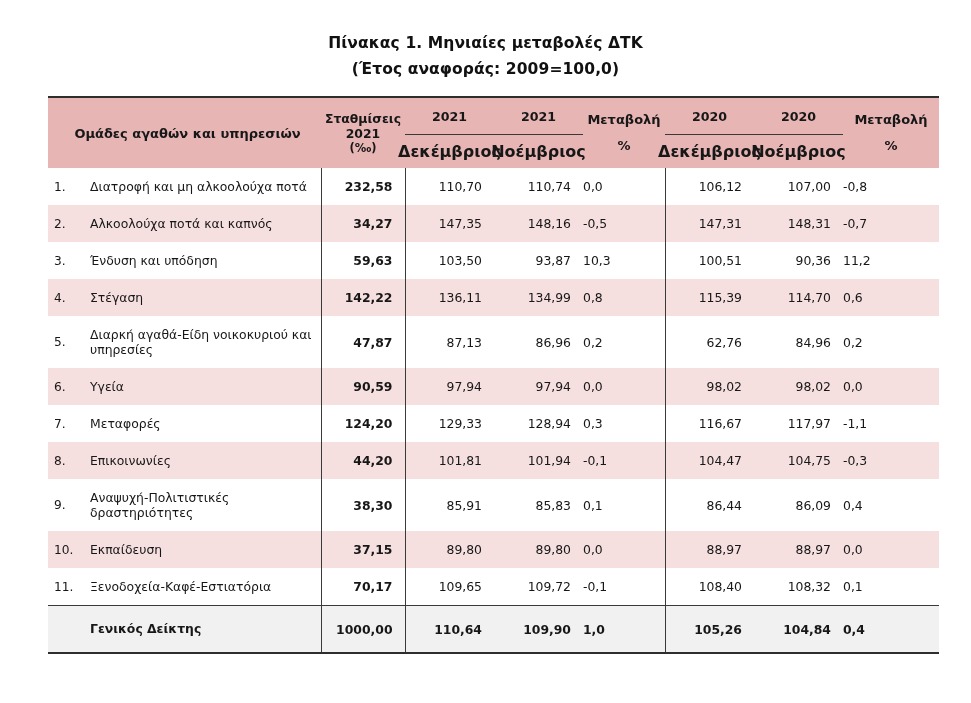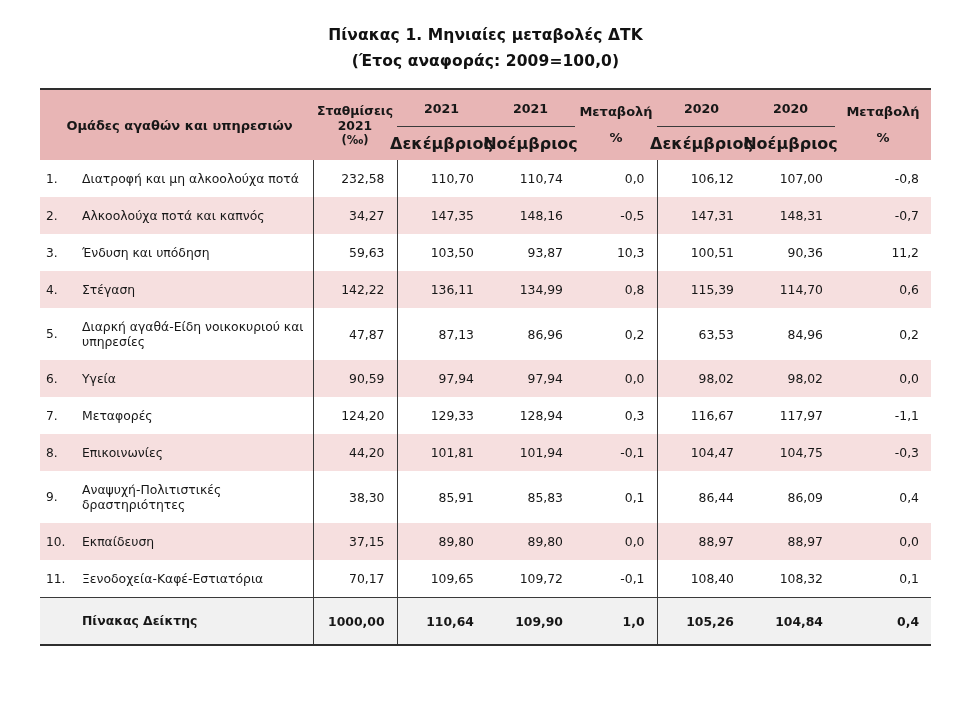--- a/index.html
+++ b/index.html
@@ -13,21 +13,21 @@
     font-family: "DejaVu Sans", "Liberation Sans", sans-serif;
     color: #1a1a1a;
     overflow: hidden;
   }
 
   .page {
     width: 971px;
     height: 553px;
     position: relative;
     box-sizing: border-box;
-    padding: 0;
+    padding: 8px;
     border-radius: 11px;
   }
 
   
   .title-block {
     text-align: center;
     padding-top: 22px;
   }
   .title-line {
     font-size: 15.5px;
@@ -145,24 +145,24 @@
     padding-left: 8px !important;
     padding-right: 6px !important;
     line-height: 15.5px;
     border-right: 1.6px solid #3a3a3a;
   }
   td.c-val {
     text-align: right;
     padding-right: 12px !important;
   }
   td.c-pct {
-    text-align: right;
+    text-align: left;
     padding-right: 12px !important;
   }
-  td.v-weight { border-right: 1.6px solid #3a3a3a; }
+  td.v-weight { border-right: 1.6px solid #3a3a3a; font-weight: bold; }
   td.v-ch21   { border-right: 1.6px solid #3a3a3a; }
 
   tr.row-tall td { height: 52px; }
 
   
   tbody tr.row-total td {
     background: #f1f1f1;
     font-weight: bold;
     height: 46px;
     border-top: 1.9px solid #3a3a3a;
@@ -296,21 +296,21 @@
             <td class="c-val">114,70</td>
             <td class="c-pct">0,6</td>
           </tr>
           <tr class="row-odd row-tall">
             <td class="c-idx">5.</td>
             <td class="c-label">Διαρκή αγαθά-Είδη νοικοκυριού και υπηρεσίες</td>
             <td class="c-val v-weight">47,87</td>
             <td class="c-val">87,13</td>
             <td class="c-val">86,96</td>
             <td class="c-pct v-ch21">0,2</td>
-            <td class="c-val">63,53</td>
+            <td class="c-val">62,76</td>
             <td class="c-val">84,96</td>
             <td class="c-pct">0,2</td>
           </tr>
           <tr class="row-even">
             <td class="c-idx">6.</td>
             <td class="c-label">Υγεία</td>
             <td class="c-val v-weight">90,59</td>
             <td class="c-val">97,94</td>
             <td class="c-val">97,94</td>
             <td class="c-pct v-ch21">0,0</td>
@@ -368,21 +368,21 @@
             <td class="c-val v-weight">70,17</td>
             <td class="c-val">109,65</td>
             <td class="c-val">109,72</td>
             <td class="c-pct v-ch21">-0,1</td>
             <td class="c-val">108,40</td>
             <td class="c-val">108,32</td>
             <td class="c-pct">0,1</td>
           </tr>
           <tr class="row-total">
             <td class="c-idx"></td>
-            <td class="c-label">Πίνακας Δείκτης</td>
+            <td class="c-label">Γενικός Δείκτης</td>
             <td class="c-val v-weight">1000,00</td>
             <td class="c-val">110,64</td>
             <td class="c-val">109,90</td>
             <td class="c-pct v-ch21">1,0</td>
             <td class="c-val">105,26</td>
             <td class="c-val">104,84</td>
             <td class="c-pct">0,4</td>
           </tr>
         </tbody>
     </table>

